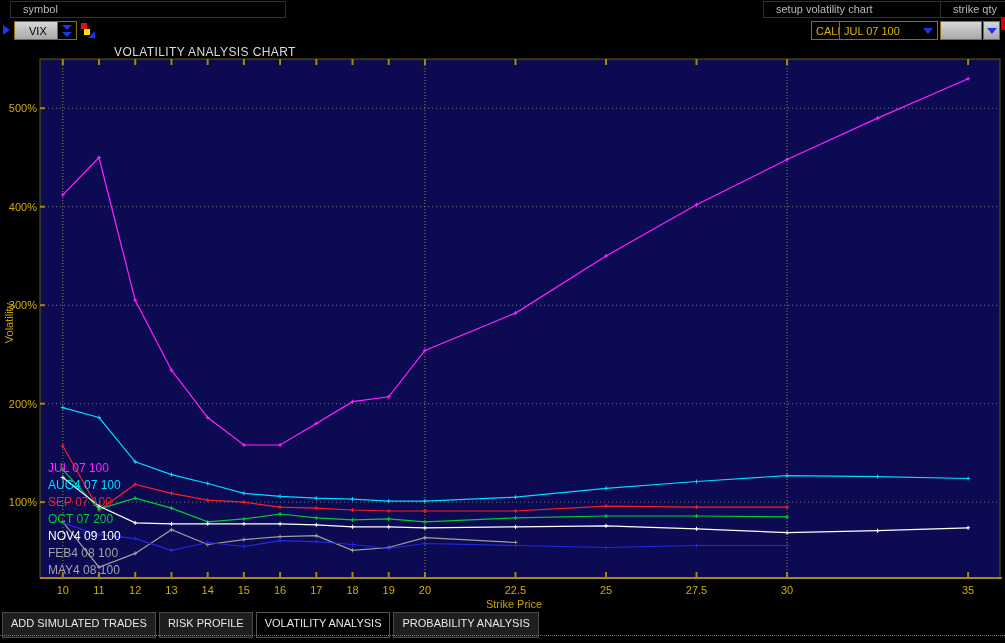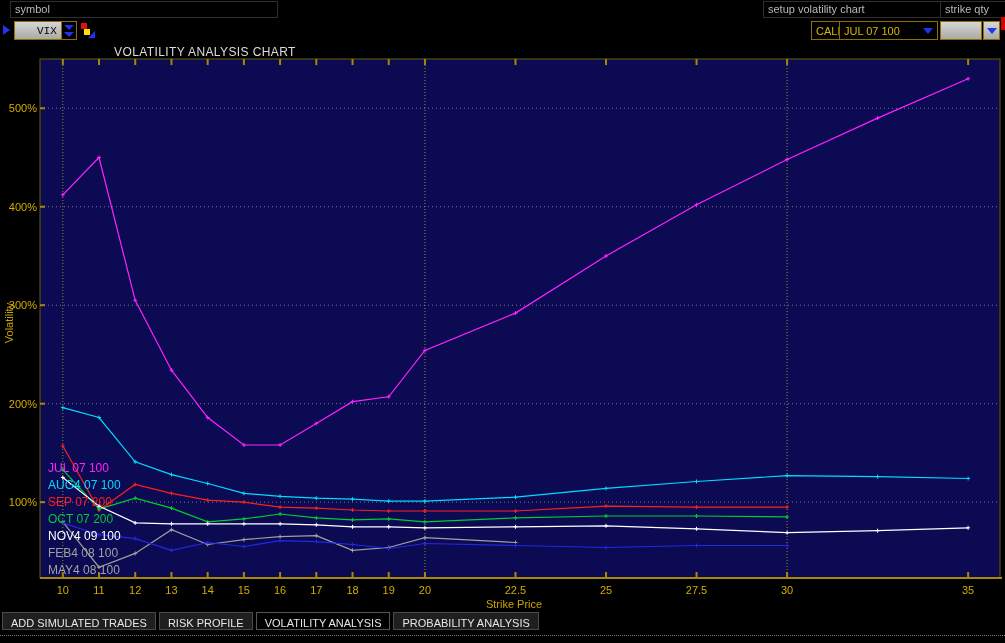--- a/index.html
+++ b/index.html
@@ -1,20 +1,20 @@
 <!DOCTYPE html>
 <html><head>
 <meta charset="utf-8">
 <style>
   html,body{margin:0;padding:0;background:#000;}
   #screen{position:relative;width:1005px;height:643px;background:#000;overflow:hidden;
           font-family:"Liberation Sans",sans-serif;-webkit-font-smoothing:none;}
   
   .label-cell{position:absolute;height:15px;border:1px solid #2f2f2f;color:#b9b9b9;
-              font-size:11px;line-height:15px;padding-left:4px;background:#000;}
+              font-size:11px;line-height:15px;padding-left:12px;background:#000;}
   .tri-right{position:absolute;width:0;height:0;border-top:5px solid transparent;
              border-bottom:5px solid transparent;border-left:7px solid #2233ee;}
   .combo{position:absolute;height:19px;border:1px solid #8f6f00;background:#000;
          display:flex;align-items:center;box-sizing:border-box;}
   .combo .val{font-size:11px;padding:0 4px;white-space:nowrap;flex:1;}
   .combo .val.gold{color:#d9b600;}
   .combo .silver{background:linear-gradient(#d6d6d6,#a9a9a9);color:#000;height:100%;
                  display:flex;align-items:center;box-sizing:border-box;}
   .arr{width:0;height:0;border-left:5px solid transparent;border-right:5px solid transparent;
        border-top:6px solid #2233ee;margin:0 4px;}
@@ -33,37 +33,37 @@
   
   #chart-title{position:absolute;left:114px;top:45px;color:#dcdcdc;font-size:12px;letter-spacing:.4px;}
   #ylab{position:absolute;left:-29px;top:317px;width:76px;text-align:center;color:#c9a400;
         font-size:11px;transform:rotate(-90deg);}
   #xlab{position:absolute;left:454px;top:598px;width:120px;text-align:center;color:#c9a400;font-size:11px;}
   #legend{position:absolute;left:0;top:0;}
   .leg-item{position:absolute;font-size:12px;white-space:nowrap;}
   
   #tabbar{position:absolute;left:2px;top:612px;display:flex;gap:3px;}
   .tab{background:#1f1f1f;border:1px solid #4a4a4a;color:#e6e6e6;font-size:11px;
-       padding:4px 8px 0 8px;white-space:nowrap;}
+       padding:4px 8px 8px 8px;white-space:nowrap;}
   .tab.active{background:#000;border-color:#555;}
   #tab-sep{position:absolute;left:0;top:635px;width:1005px;border-top:1px dotted #777;}
 </style>
 </head>
 <body>
 
 <div id="screen">
 
   <div class="label-cell" style="left:10px;top:1px;width:262px;">symbol</div>
   <div class="label-cell" style="left:763px;top:1px;width:173px;">setup volatility chart</div>
   <div class="label-cell" style="left:940px;top:1px;width:61px;">strike qty</div>
 
   <div class="tri-right" style="left:3px;top:25px;"></div>
 
   <div class="combo" style="left:14px;top:21px;width:63px;">
-    <div class="silver" style="flex:1;padding-left:18px;font-family:Liberation Mono, monospace;">
+    <div class="silver" style="flex:1;padding-left:10px;">
       <span class="val" style="color:#000;">VIX</span>
     </div>
     <div class="dblarr">
       <div class="a"></div>
         <div class="a"></div>
     </div>
   </div>
 
   <div class="icon-clone" style="left:81px;top:23px;">
     <div class="r"></div>
@@ -195,21 +195,21 @@
           <polyline points="62.8,522.9 99.0,534.7 135.2,538.6 171.5,550.4 207.7,542.5 243.9,546.5 280.1,540.6 316.3,541.6 352.5,544.5 388.7,548.5 424.9,543.5 515.5,545.5 606.0,547.5 696.5,545.5 787.1,545.5" fill="none" stroke="#2328e6" stroke-width="1.2"></polyline>
           <path d="M60.8 522.9h4M62.8 520.9v4M97 534.7h4M99.0 532.7v4M133.2 538.6h4M135.2 536.6v4M169.5 550.4h4M171.5 548.4v4M205.7 542.5h4M207.7 540.5v4M241.9 546.5h4M243.9 544.5v4M278.1 540.6h4M280.1 538.6v4M314.3 541.6h4M316.3 539.6v4M350.5 544.5h4M352.5 542.5v4M386.7 548.5h4M388.7 546.5v4M422.9 543.5h4M424.9 541.5v4M513.5 545.5h4M515.5 543.5v4M604 547.5h4M606.0 545.5v4M694.5 545.5h4M696.5 543.5v4M785.1 545.5h4M787.1 543.5v4" stroke="#2328e6" stroke-width="1" fill="none"></path>
         </g>
       </g>
     </svg>
 
   <div id="xlab">Strike Price</div>
   <div id="legend">
       <div class="leg-item" style="left: 48px; top: 461px; color: rgb(255, 34, 255);">JUL 07 100</div>
       <div class="leg-item" style="left: 48px; top: 478px; color: rgb(0, 220, 255);">AUG4 07 100</div>
-      <div class="leg-item" style="left: 48px; top: 495px; color: rgb(255, 30, 30);">SEP 07 200</div>
+      <div class="leg-item" style="left: 48px; top: 495px; color: rgb(255, 30, 30);">SEP 07 100</div>
       <div class="leg-item" style="left: 48px; top: 512px; color: rgb(0, 204, 51);">OCT 07 200</div>
       <div class="leg-item" style="left: 48px; top: 529px; color: rgb(255, 255, 255);">NOV4 09 100</div>
       <div class="leg-item" style="left: 48px; top: 546px; color: rgb(160, 160, 160);">FEB4 08 100</div>
       <div class="leg-item" style="left: 48px; top: 563px; color: #a3a3a3;">MAY4 08 100</div>
     </div>
 
   <div id="tabbar">
     <div class="tab">ADD SIMULATED TRADES</div>
     <div class="tab">RISK PROFILE</div>
     <div class="tab active">VOLATILITY ANALYSIS</div>

